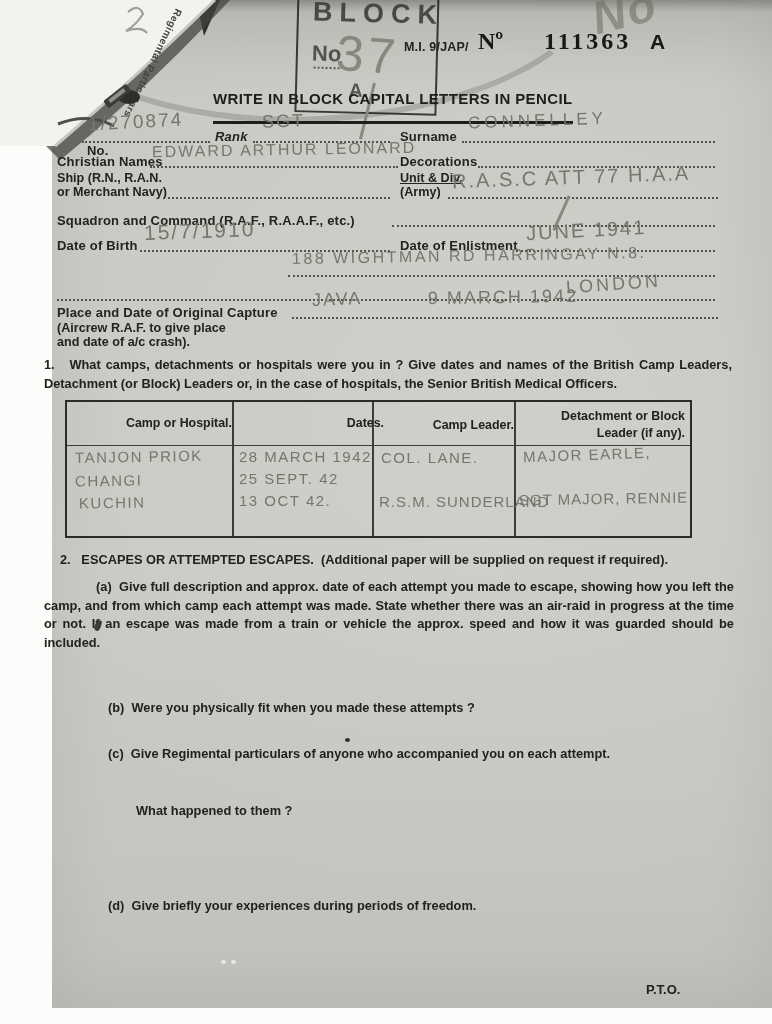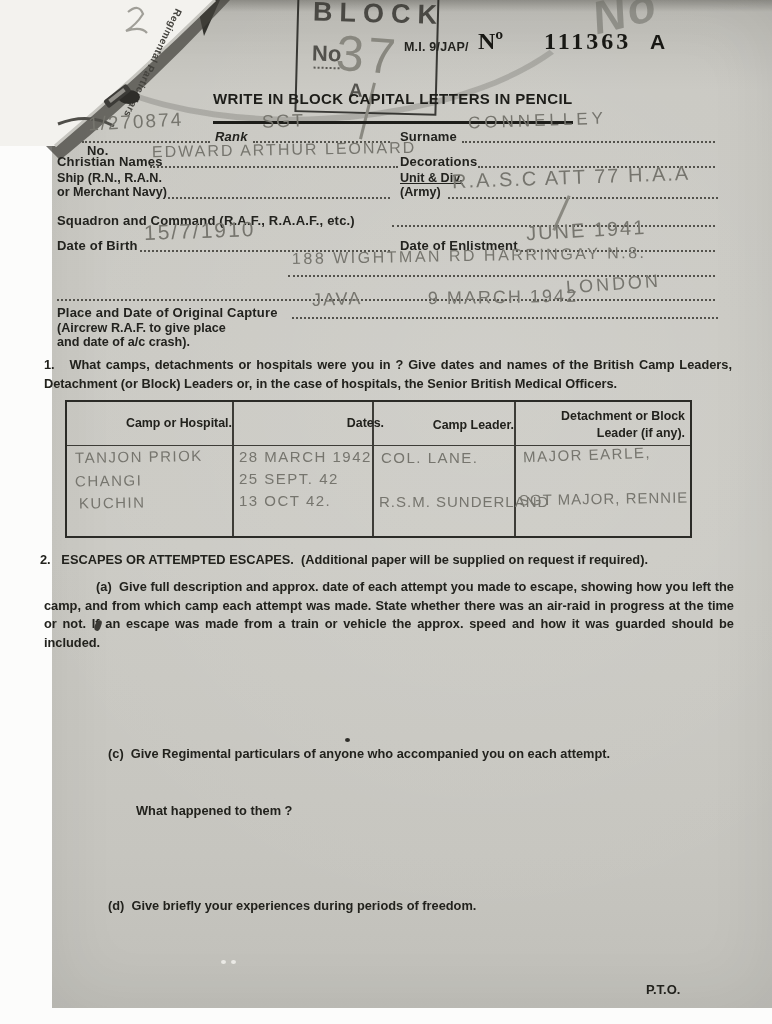--- a/index.html
+++ b/index.html
@@ -137,24 +137,25 @@
 
     <div class="hw" style="left:8px;top:70px;font-size:15px;letter-spacing:1.5px;transform:rotate(-1deg);">CHANGI</div>
     <div class="hw" style="left:172px;top:68px;font-size:15px;letter-spacing:1.5px;">25 SEPT. 42</div>
 
     <div class="hw" style="left:12px;top:92px;font-size:15px;letter-spacing:1.5px;transform:rotate(-1deg);">KUCHIN</div>
     <div class="hw" style="left:172px;top:90px;font-size:15px;letter-spacing:1.5px;">13 OCT 42.</div>
     <div class="hw" style="left:312px;top:91px;font-size:15px;letter-spacing:1px;">R.S.M. SUNDERLAND</div>
     <div class="hw" style="left:452px;top:88px;font-size:15px;letter-spacing:1px;transform:rotate(-1deg);">SGT MAJOR, RENNIE</div>
   </div>
 
-  <div class="inline-q" style="left:40px;top:552px;"><span>2.</span>&nbsp;&nbsp;&nbsp;<span>ESCAPES OR ATTEMPTED ESCAPES.</span>&nbsp;&nbsp;<span>(Additional paper will be supplied on request if required).</span></div>
+  <div class="inline-q" style="left:60px;top:552px;"><span>2.</span>&nbsp;&nbsp;&nbsp;<span>ESCAPES OR ATTEMPTED ESCAPES.</span>&nbsp;&nbsp;<span>(Additional paper will be supplied on request if required).</span></div>
 
   <div class="para" style="left:44px;top:578px;width:690px;text-indent:52px;"><span>(a)</span>&nbsp;&nbsp;<span>Give full description and approx. date of each attempt you made to escape, showing how you left the camp, and from which camp each attempt was made.  State whether there was an air-raid in progress at the time or not.  If an escape was made from a train or vehicle the approx. speed and how it was guarded should be included.</span></div>
 
+  <div class="inline-q" style="left:108px;top:700px;"><span>(b)</span>&nbsp;&nbsp;<span>Were you physically fit when you made these attempts ?</span></div>
 
   <div class="inline-q" style="left:108px;top:746px;"><span>(c)</span>&nbsp;&nbsp;<span>Give Regimental particulars of anyone who accompanied you on each attempt.</span></div>
 
   <div class="inline-q" style="left:136px;top:803px;">What happened to them ?</div>
 
   <div class="inline-q" style="left:108px;top:858px;margin-top:40px;"><span>(d)</span>&nbsp;&nbsp;<span>Give briefly your experiences during periods of freedom.</span></div>
 
 
   <div class="inline-q" style="left:646px;top:982px;font-size:13px;">P.T.O.</div>
 

